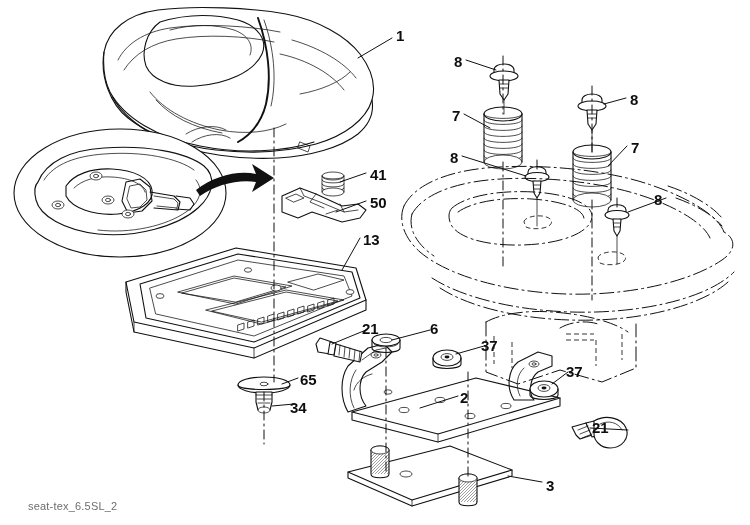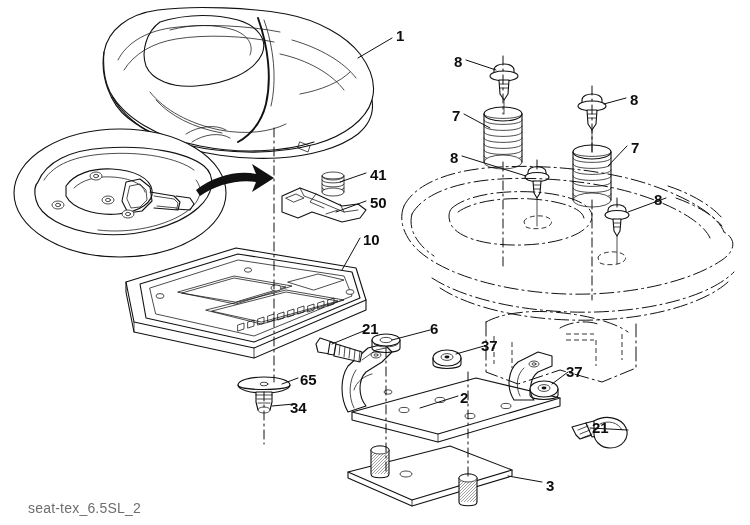--- a/index.html
+++ b/index.html
@@ -3,21 +3,21 @@
 <meta charset="utf-8">
 <style>
   html,body{margin:0;padding:0;background:#fff;}
   body{width:750px;height:525px;overflow:hidden;
        font-family:"Liberation Sans",sans-serif;color:#000;}
   #stage{position:relative;width:750px;height:525px;background:#ffffff;}
   #stage svg{position:absolute;left:0;top:0;}
   .callout{position:absolute;font-family:"Liberation Sans",sans-serif;
            font-weight:700;font-size:15px;line-height:1;color:#0d0d0d;
            white-space:nowrap;}
-  #caption{position:absolute;left:28px;top:500px;font-size:14px;
+  #caption{position:absolute;left:28px;top:500px;font-size:11px;
            color:#6e6e6e;letter-spacing:.2px;font-family:"Liberation Sans",sans-serif;}
   #watermark{position:absolute;left:26px;top:226px;width:700px;
              font-family:"Liberation Sans",sans-serif;font-size:34px;
              font-weight:400;color:#c9c9c9;opacity:.72;letter-spacing:.5px;
              white-space:nowrap;pointer-events:none;}
 </style>
 </head>
 <body>
 
 <div id="stage">
@@ -447,21 +447,21 @@
 
   <div class="callout" style="left:396px;top:28px">1</div>
   <div class="callout" style="left:454px;top:54px">8</div>
   <div class="callout" style="left:630px;top:92px">8</div>
   <div class="callout" style="left:452px;top:108px">7</div>
   <div class="callout" style="left:631px;top:140px">7</div>
   <div class="callout" style="left:450px;top:150px">8</div>
   <div class="callout" style="left:654px;top:192px">8</div>
   <div class="callout" style="left:370px;top:167px">41</div>
   <div class="callout" style="left:370px;top:195px">50</div>
-  <div class="callout" style="left:363px;top:232px">10</div>
+  <div class="callout" style="left:363px;top:232px">13</div>
   <div class="callout" style="left:362px;top:321px">21</div>
   <div class="callout" style="left:430px;top:321px">6</div>
   <div class="callout" style="left:481px;top:338px">37</div>
   <div class="callout" style="left:566px;top:364px">37</div>
   <div class="callout" style="left:460px;top:390px">2</div>
   <div class="callout" style="left:300px;top:372px">65</div>
   <div class="callout" style="left:290px;top:400px">34</div>
   <div class="callout" style="left:592px;top:420px">21</div>
   <div class="callout" style="left:546px;top:478px">3</div>
 

